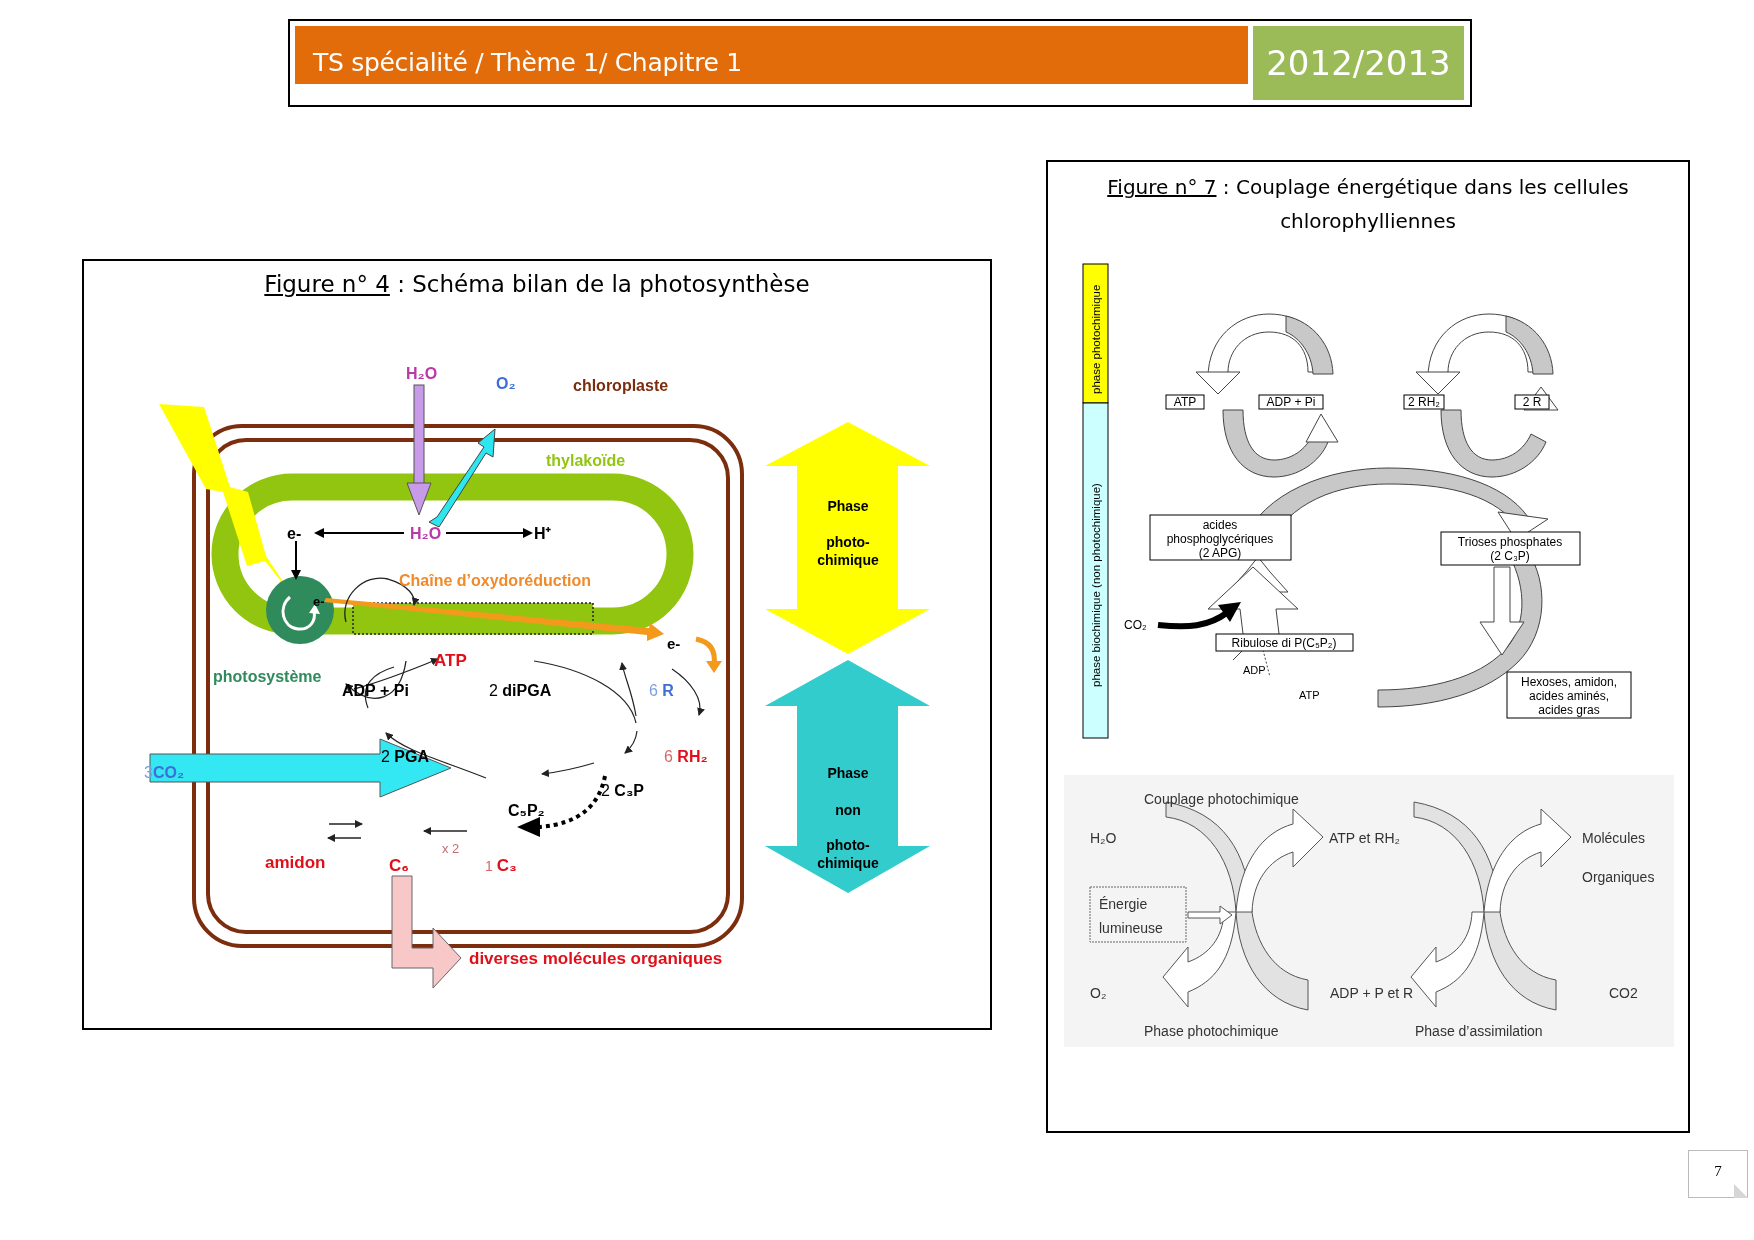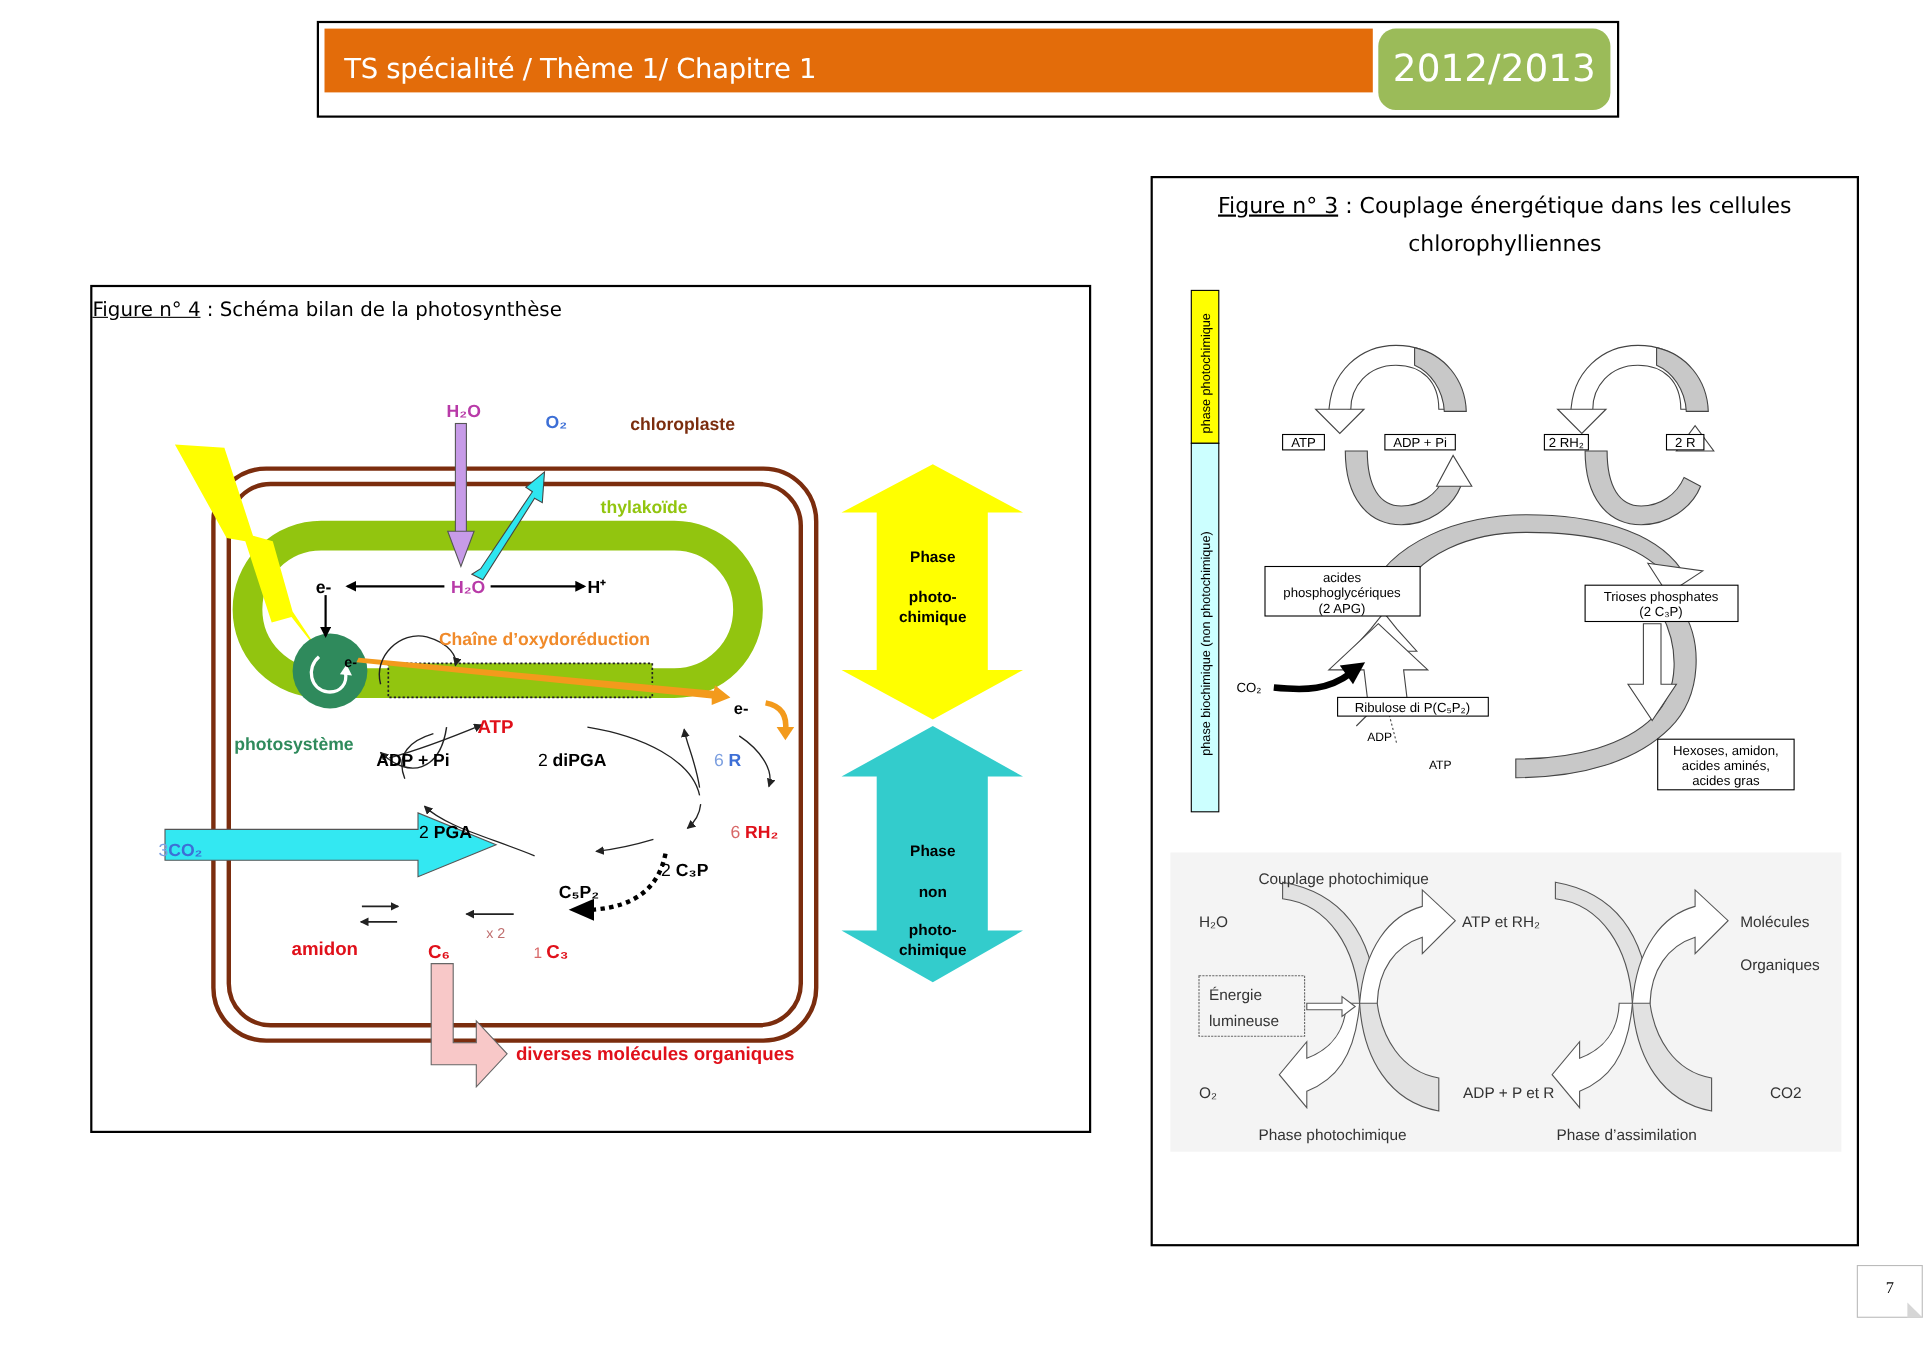--- a/index.html
+++ b/index.html
@@ -3,26 +3,26 @@
 <meta charset="utf-8">
 <style>
   html, body { margin:0; padding:0; background:#ffffff; }
   body { width:1754px; height:1240px; position:relative; overflow:hidden; font-family:"Liberation Sans", sans-serif; color:#000; }
   .abs { position:absolute; }
 
   
   #header { left:288px; top:19px; width:1184px; height:88px; border:2px solid #000; box-sizing:border-box; background:#fff; }
   #header-title-cell { position:absolute; left:5px; top:5px; width:953px; height:58px; background:#e36c0a; }
   #header-title { position:absolute; left:18px; top:0; line-height:74px; color:#fff; font-size:25px; font-family:"DejaVu Sans", sans-serif; letter-spacing:-0.3px; }
-  #header-year-cell { position:absolute; left:963px; top:5px; width:211px; height:74px; background:#9bbb59;border-radius:16px; }
+  #header-year-cell { position:absolute; left:963px; top:5px; width:211px; height:74px; background:#9bbb59; }
   #header-year { position:absolute; left:0; right:0; top:0; text-align:center; line-height:74px; color:#fff; font-size:34px; font-family:"DejaVu Sans", sans-serif; }
 
   
   #fig4 { left:82px; top:259px; width:910px; height:771px; border:2px solid #000; box-sizing:border-box; }
-  #fig4-caption { position:absolute; left:0; right:0; top:10px; text-align:left; font-size:18px; font-family:"DejaVu Sans", sans-serif; }
+  #fig4-caption { position:absolute; left:0; right:0; top:10px; text-align:center; font-size:23px; font-family:"DejaVu Sans", sans-serif; }
   .cap-lbl { text-decoration:underline; }
   #fig4-svg { position:absolute; left:0; top:0; }
 
   
   #fig5 { left:1046px; top:160px; width:644px; height:973px; border:2px solid #000; box-sizing:border-box; }
   #fig5-caption { position:absolute; left:20px; right:20px; top:8px; text-align:center; font-size:20px; line-height:34px; font-family:"DejaVu Sans", sans-serif; }
   #fig5-svg { position:absolute; left:0; top:0; }
 
   
   #page-num { left:1688px; top:1150px; width:60px; height:48px; border:1px solid #bbb; box-sizing:border-box; background:#fff; }
@@ -138,21 +138,21 @@
     <text x="764" y="589" text-anchor="middle" font-size="14" font-weight="bold">photo-</text>
     <text x="764" y="607" text-anchor="middle" font-size="14" font-weight="bold">chimique</text>
   </svg>
   <div id="fig4-caption">
     <span class="cap-lbl">Figure n° 4</span><span> : Schéma bilan de la photosynthèse</span>
   </div>
 </div>
 
 <div id="fig5" class="abs">
   <div id="fig5-caption">
-    <span class="cap-lbl">Figure n° 3</span><span> : Couplage énergétique dans les cellules chlorophylliennes</span>
+    <span class="cap-lbl">Figure n° 7</span><span> : Couplage énergétique dans les cellules chlorophylliennes</span>
   </div>
   <svg id="fig5-svg" width="640" height="969" viewBox="0 0 640 969">
 
     <rect x="35" y="102" width="25" height="139" fill="#ffff00" stroke="#000" stroke-width="1"></rect>
     <rect x="35" y="241" width="25" height="335" fill="#ccffff" stroke="#000" stroke-width="1"></rect>
     <text transform="translate(52,232) rotate(-90)" font-size="11.5">phase photochimique</text>
     <text transform="translate(52,525) rotate(-90)" font-size="11.5">phase biochimique (non photochimique)</text>
 
     <g>
       <path d="M160,216 C160,175 190,152 221,152 C255,152 280,175 280,210 L260,210 C260,185 245,170 221,170 C195,170 180,190 180,210 z" fill="#fff" stroke="#444" stroke-width="1"></path>

